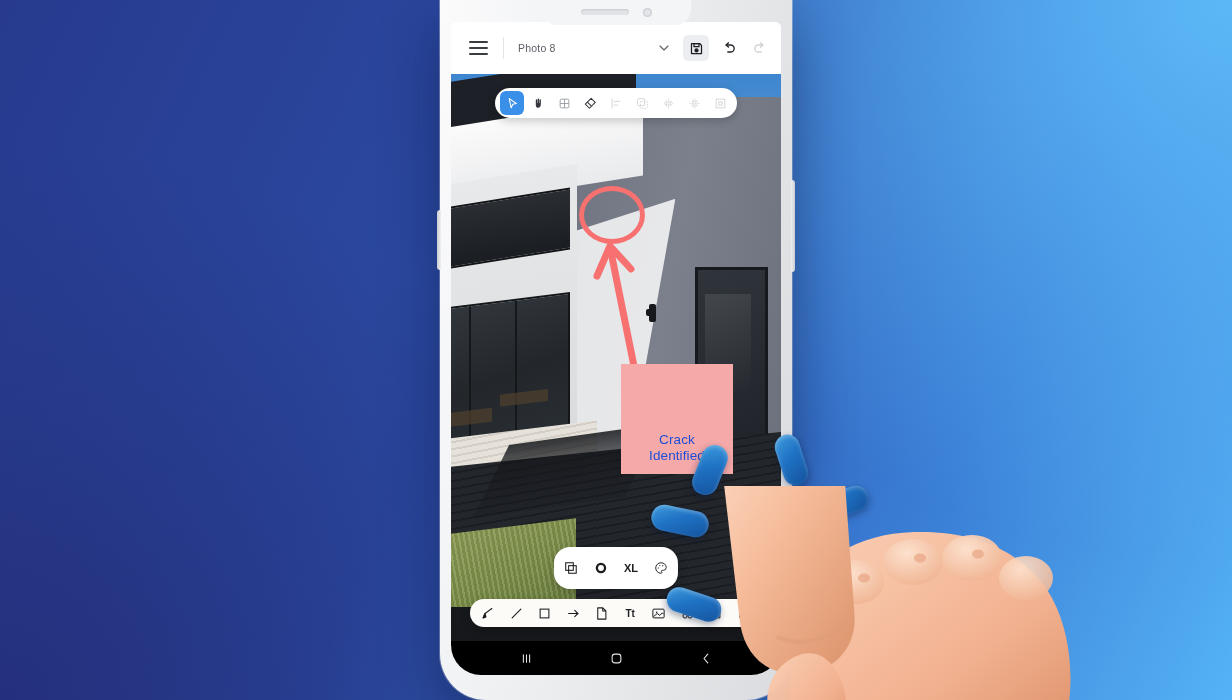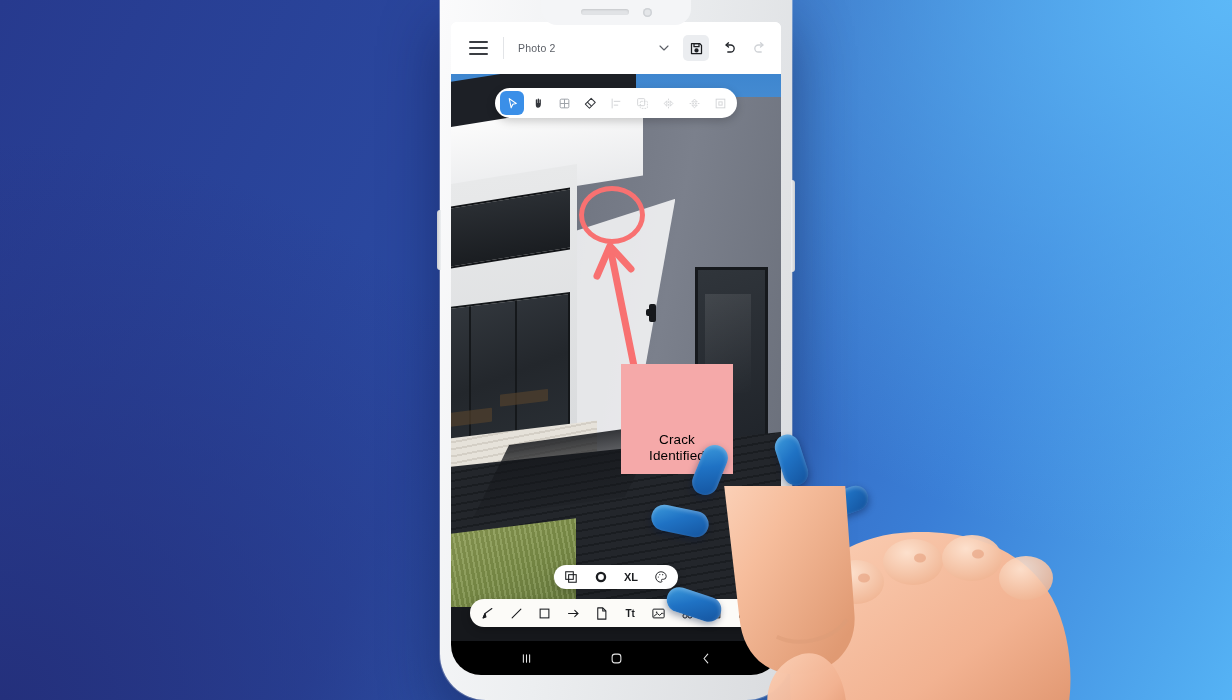--- a/index.html
+++ b/index.html
@@ -110,38 +110,38 @@
   .grass::after{content:"";position:absolute;inset:0;
         background:repeating-linear-gradient(80deg,rgba(255,255,255,.10) 0 2px,rgba(0,0,0,.08) 2px 5px);}
   .bottom-black{ position:absolute; left:0; bottom:0; width:100%; height:6%;
         background:#16181c; }
 
   
   .anno-circle{ position:absolute; border:5px solid var(--anno); border-radius:50%; }
   .anno-arrow{ position:absolute; }
   .sticky{
     position:absolute; display:flex; align-items:flex-end; justify-content:center;
-    padding:0 8px 10px 8px; text-align:center; color:#000000; line-height:1.2;
+    padding:0 8px 10px 8px; text-align:center; color:#1d4ed8; line-height:1.2;
     font-size:13.5px; letter-spacing:.1px;
   }
 
   
   .toolbar-top{
     position:absolute; left:50%; transform:translateX(-50%); top:14px;
     background:#fff; border-radius:20px; height:30px; display:flex; align-items:center;
     padding:0 5px; gap:2px; box-shadow:0 3px 10px rgba(0,0,0,.20); z-index:5;
   }
   .tt-item{ width:24px;height:24px;display:flex;align-items:center;justify-content:center;
     border-radius:6px;cursor:pointer;}
   .tt-item.sel{ background:#3a8fe8; }
   .tt-item.dis{ opacity:.30; }
 
   .opts-bar{
     position:absolute; left:50%; transform:translateX(-50%); bottom:52px;
-    background:#fff; border-radius:16px; height:24px; display:flex; align-items:center;
+    background:#fff; border-radius:16px; height:42px; display:flex; align-items:center;
     padding:0 10px; gap:16px; box-shadow:0 3px 10px rgba(0,0,0,.22); z-index:5;
   }
   .opt{ display:flex;align-items:center;justify-content:center;cursor:pointer;
     font-size:11px;font-weight:700;color:#1b1d20;}
 
   .tools-bar{
     position:absolute; left:50%; transform:translateX(-50%); bottom:14px;
     background:#fcfbf8; border-radius:16px; height:28px; display:flex; align-items:center;
     padding:0 9px; gap:11px; box-shadow:0 3px 10px rgba(0,0,0,.22); z-index:5;
     width:292px; justify-content:space-between;
@@ -178,21 +178,21 @@
 
   <div class="screen">
 
     <div class="appbar">
       <div class="hamburger">
         <i></i>
           <i></i>
           <i></i>
       </div>
       <div class="vdiv"></div>
-      <div class="doc-title">Photo 2</div>
+      <div class="doc-title">Photo 8</div>
 
       <div class="ab-btn">
         <svg width="16" height="16" viewBox="0 0 24 24" fill="none" stroke="#5b5f66" stroke-width="1.7" stroke-linecap="round" stroke-linejoin="round">
           <polyline points="6 9 12 15 18 9"></polyline>
         </svg>
       </div>
 
       <div class="ab-btn active-bg">
         <svg width="15" height="15" viewBox="0 0 24 24" fill="none" stroke="#1b1d20" stroke-width="2" stroke-linejoin="round">
           <path d="M4 4h13l3 3v13H4z"></path>

